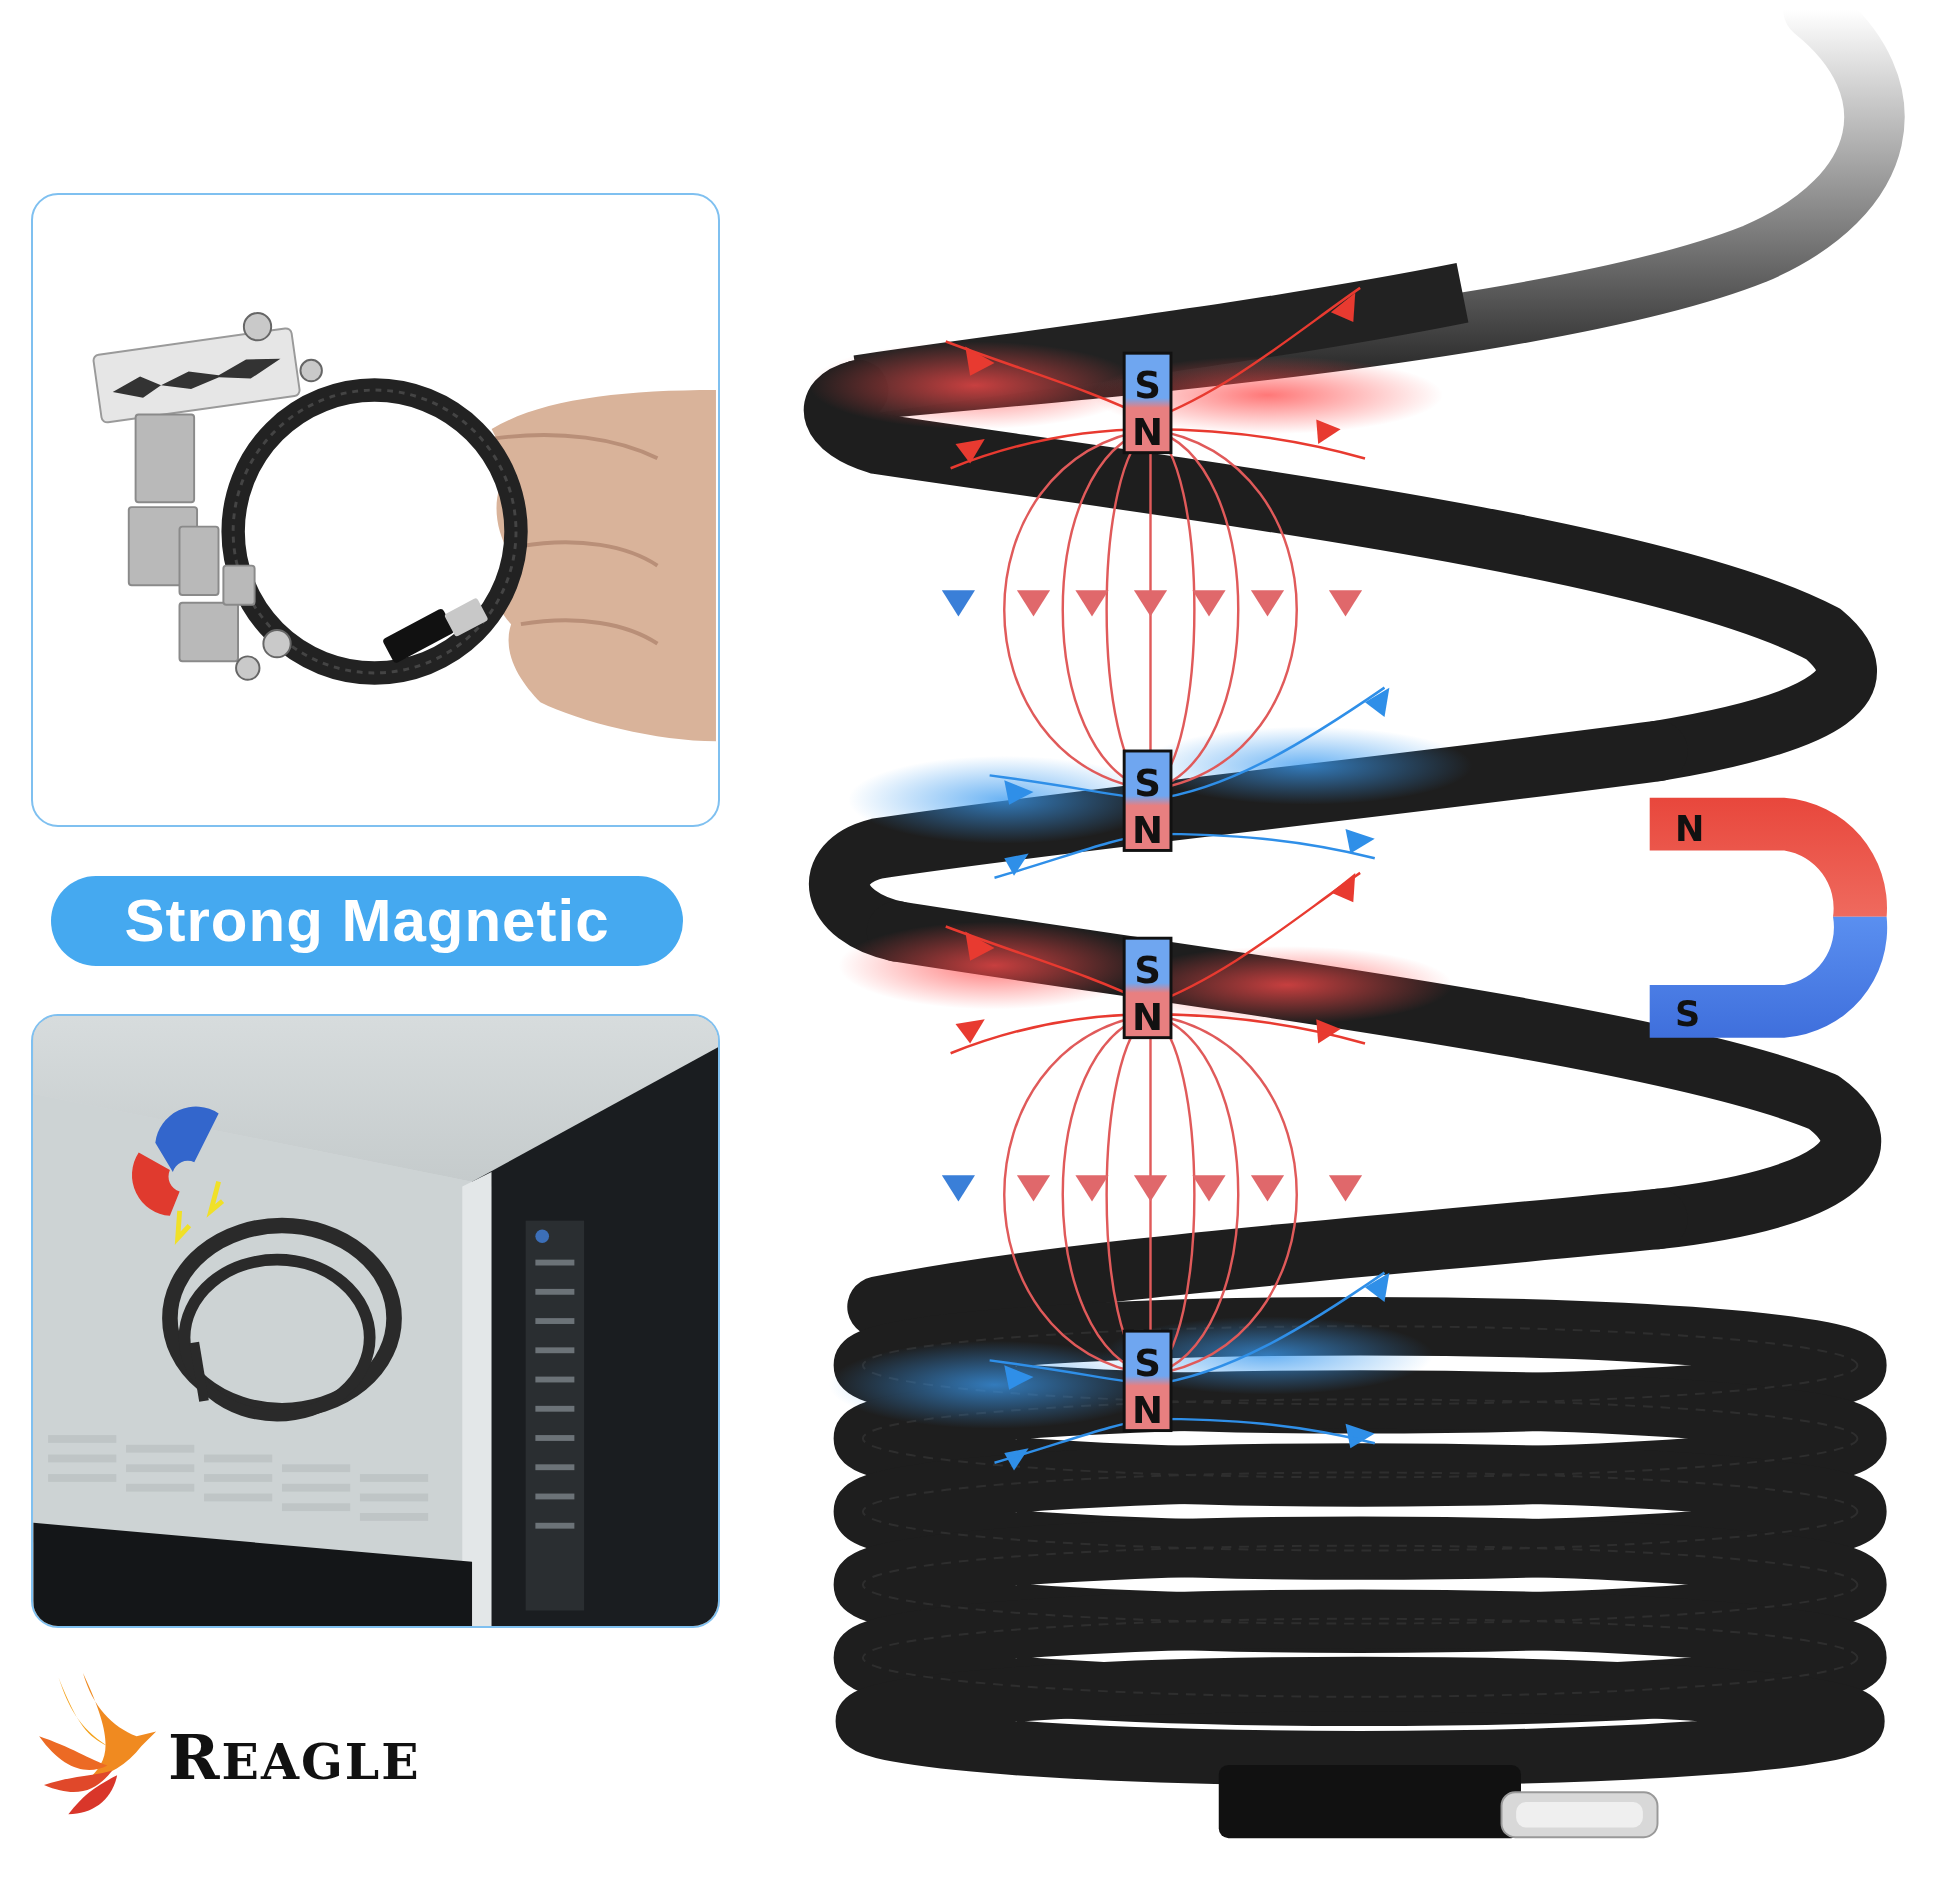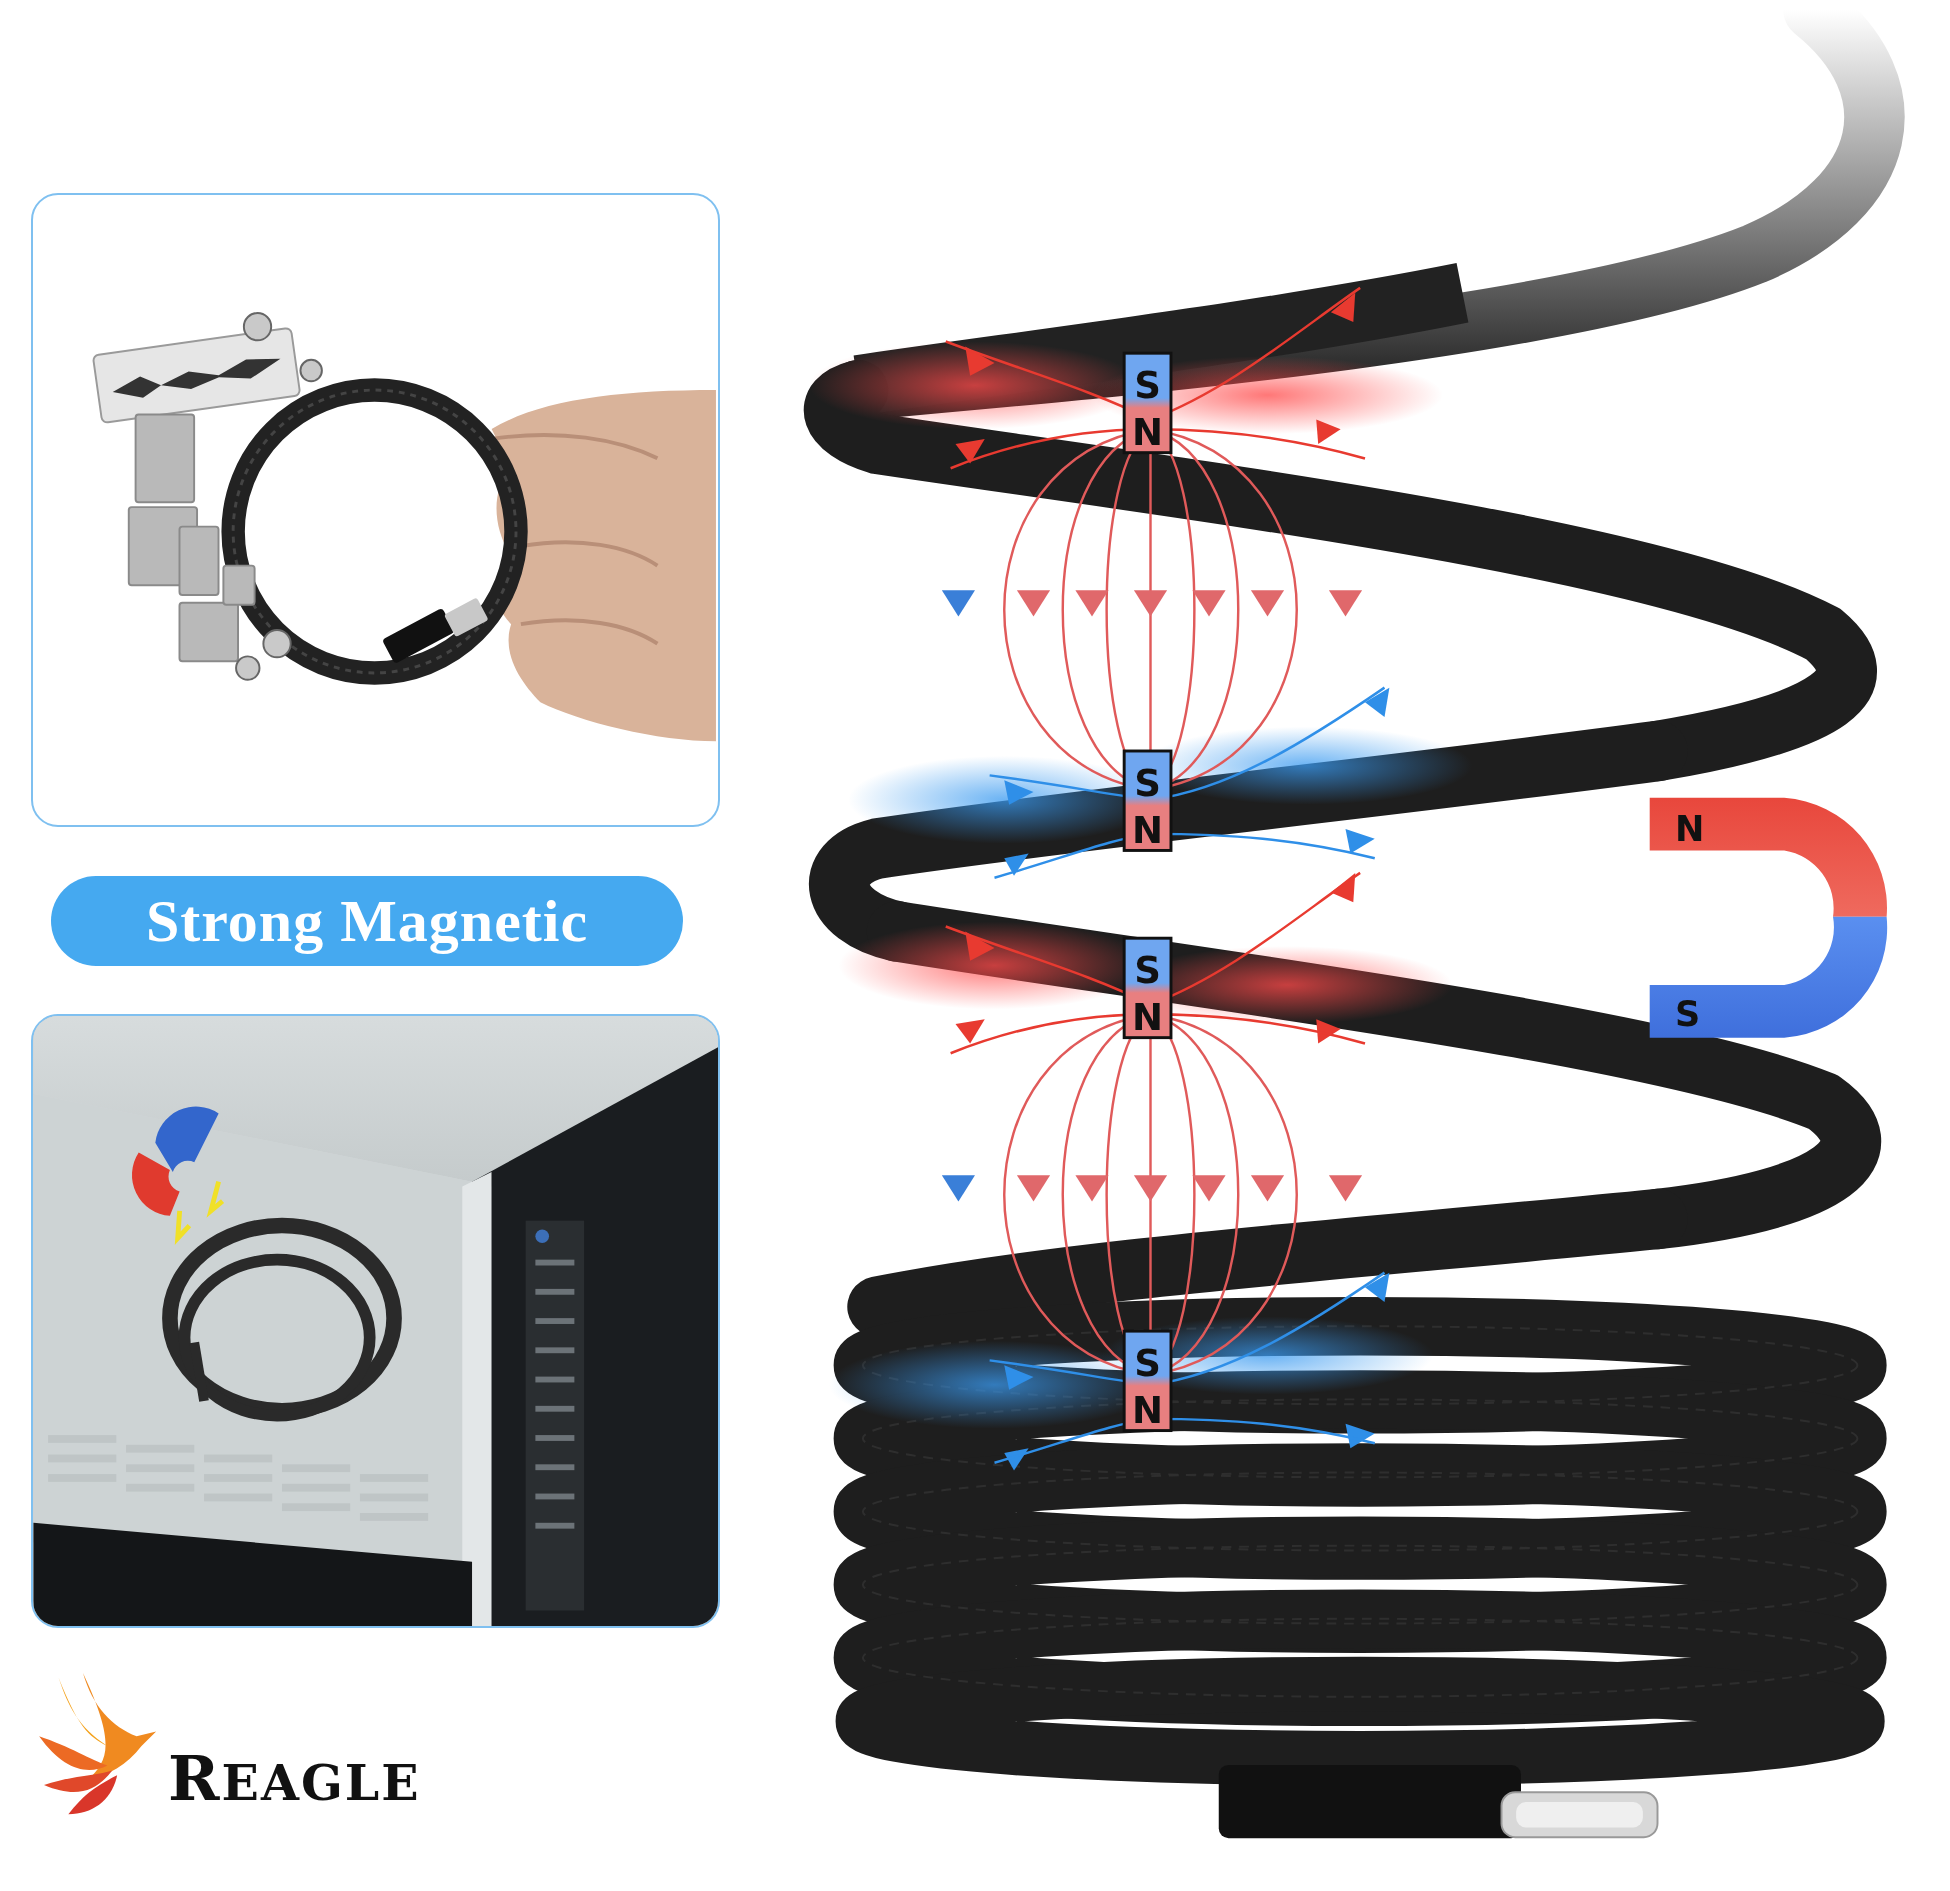--- a/index.html
+++ b/index.html
@@ -2,24 +2,24 @@
 <html><head>
 <meta charset="utf-8">
 <style>
   html, body { margin:0; padding:0; background:#ffffff; }
   body { width:1950px; height:1892px; position:relative; overflow:hidden; font-family:"DejaVu Sans", sans-serif; }
   .panel { position:absolute; border:2.9px solid #7fc0f0; border-radius:27px; overflow:hidden; box-sizing:border-box; }
   #panel-top { left:31px; top:193px; width:689px; height:634px; background:#ffffff; }
   #panel-bottom { left:31px; top:1014px; width:689px; height:614px; background:#c9d0d2; }
   .pill { position:absolute; left:51px; top:876px; width:632px; height:90px; border-radius:45px; background:#45a9f0;
           color:#ffffff; font-weight:bold; font-size:60px; line-height:90px; text-align:center; letter-spacing:1px;
-          font-family:Liberation Serif, serif; }
+          font-family:Liberation Sans, sans-serif; }
   .brand { position:absolute; left:39px; top:1668px; width:410px; height:156px; }
   .brand-name { position:absolute; left:129px; top:53px; font-family:"DejaVu Serif", serif; font-weight:bold;
-                font-size:49px; color:#111; letter-spacing:2px;margin-top:21px; }
+                font-size:49px; color:#111; letter-spacing:2px; }
   .brand-name .cap { font-size:62px; }
   svg { position:absolute; }
   .pole-label { font-family:"DejaVu Sans", sans-serif; font-weight:bold; }
 </style>
 </head>
 <body>
 
 <div class="panel" id="panel-top">
   <svg width="689" height="634" viewBox="0 0 706 650">
 

